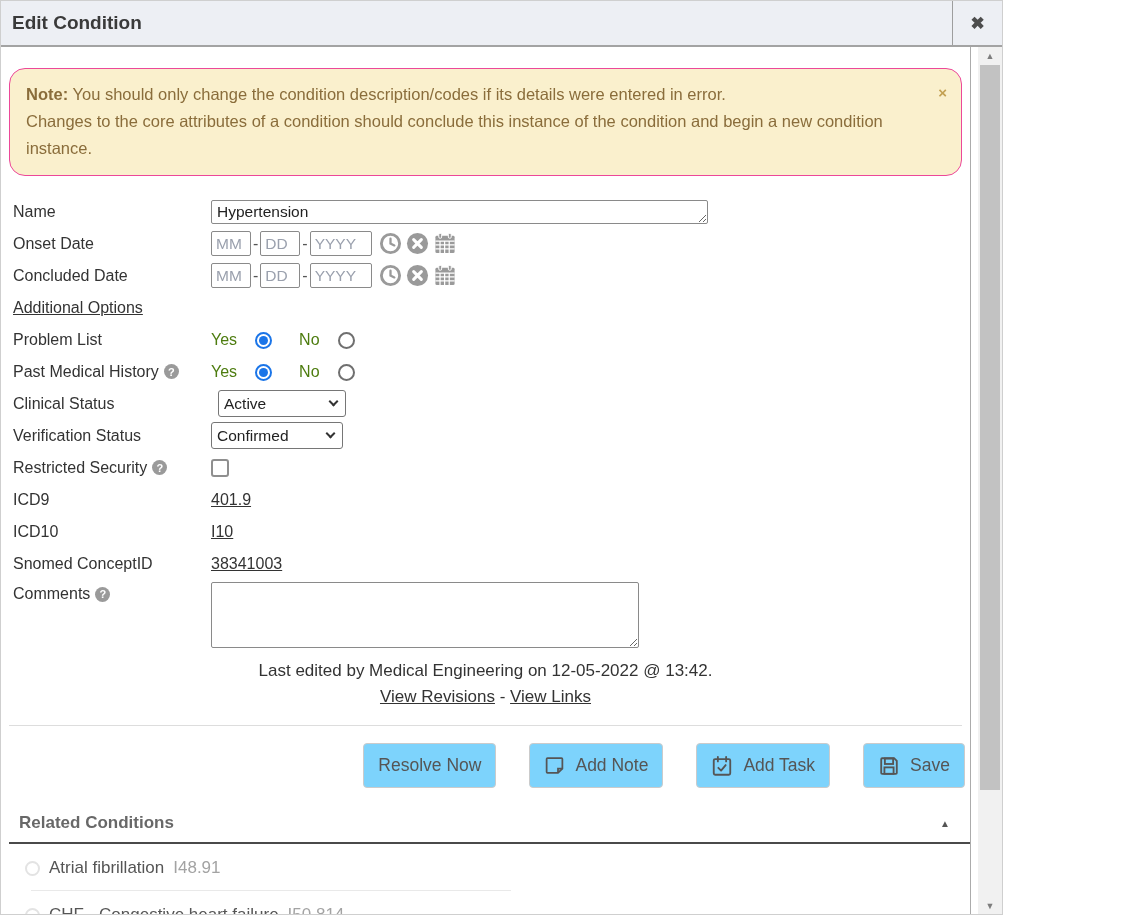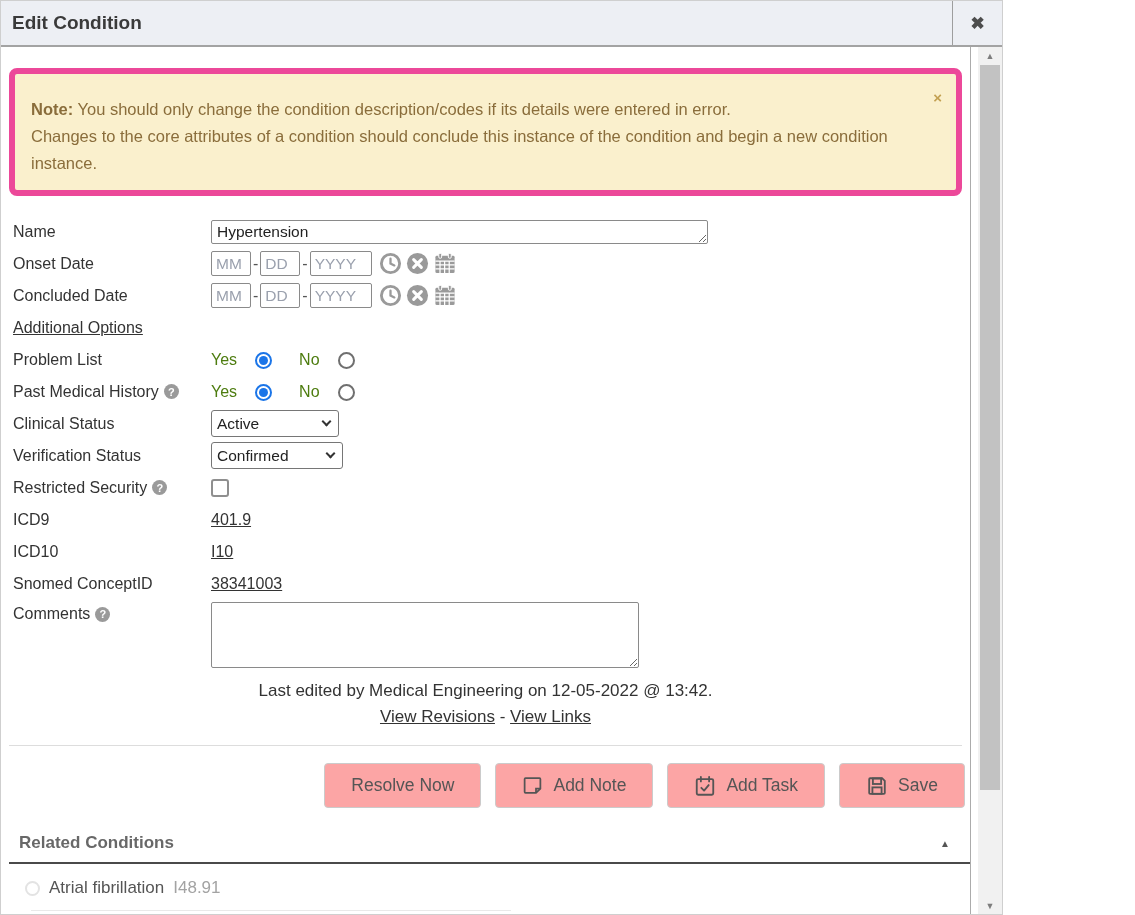--- a/index.html
+++ b/index.html
@@ -16,21 +16,21 @@
   .content { flex:1; border-right:1px solid #ababab; overflow:hidden; }
   .gutter { width:7px; }
 
   
   .sbar { width:24px; position:relative; background:#f1f1f1; }
   .sbar .arr { position:absolute; left:0; width:100%; height:17px; display:flex; align-items:center; justify-content:center; font-size:9px; color:#7d7d7d; }
   .sbar .arr.up { top:0; } .sbar .arr.down { bottom:0; }
   .sbar .thumb { position:absolute; left:2px; right:2px; top:18px; height:725px; background:#c2c2c2; }
 
   
-  .note { margin:21px 8px 0 8px; background:#faf0cd; border:6px solid #ec4899; border-radius:8px; padding:22px 40px 13px 16px; color:#8a6d3b; font-size:16.5px; line-height:27px; position:relative; }
+  .note { margin:21px 8px 0 8px; background:#faf0cd; border:1px solid #ec4899; border-radius:16px; padding:12px 40px 13px 16px; color:#8a6d3b; font-size:16.5px; line-height:27px; position:relative; }
   .note b { font-weight:bold; }
   .note-x { position:absolute; right:14px; top:10px; color:#c3a152; font-weight:bold; font-size:15px; cursor:pointer; }
 
   
   .form { padding:22px 0 0 12px; font-size:16px; }
   .row { display:flex; align-items:center; margin-bottom:5px; min-height:27px; }
   .row.top { align-items:flex-start; }
   .lbl { width:198px; flex:none; color:#333; display:flex; align-items:center; gap:5px; }
   .help { width:15px; height:15px; flex:none; border-radius:50%; background:#9a9a9a; color:#fff; font-size:11px; font-weight:bold; display:inline-flex; align-items:center; justify-content:center; }
   .linkish { color:#333; text-decoration:underline; cursor:pointer; }
@@ -49,30 +49,30 @@
   .yn { display:flex; align-items:flex-end; gap:18px; color:#4d7c0f; }
   .radio { width:17px; height:17px; border:2px solid #6f6f6f; border-radius:50%; background:#fff; display:inline-block; position:relative; cursor:pointer; }
   .radio.on { border-color:#1b75e8; }
   .radio.on::after { content:""; position:absolute; left:2px; top:2px; width:9px; height:9px; border-radius:50%; background:#1b75e8; }
   .yn .no-lbl { margin-left:9px; }
 
   
   .sel { position:relative; display:inline-block; }
   .sel select { -webkit-appearance:none; appearance:none; font-family:"Liberation Sans", sans-serif; font-size:15.5px; color:#222; height:27px; border:1px solid #767676; border-radius:3px; background:#fff; padding:2px 26px 2px 5px; }
   .sel .chev { position:absolute; right:9px; top:8px; width:7px; height:7px; border-right:2px solid #333; border-bottom:2px solid #333; transform:rotate(45deg); pointer-events:none; }
-  .sel-clinical select { width:128px; } .sel-verif select { width:132px; }
+  .sel-clinical select { width:128px;margin-left:7px; } .sel-verif select { width:132px; }
 
   .cbox { width:18px; height:18px; border:2px solid #8f8f8f; border-radius:3px; background:#fff; display:inline-block; cursor:pointer; }
 
   
   .meta { text-align:center; font-size:17px; color:#333; margin-top:13px; }
   .meta-links { text-align:center; font-size:17px; color:#333; margin-top:6px; }
   .hr-light { border:none; border-top:1px solid #ddd; margin:18px 8px 0 8px; }
   .actions { display:flex; justify-content:flex-end; gap:14px; padding:17px 5px 0 0; }
-  .btn { display:inline-flex; align-items:center; gap:10px; height:45px; padding:0 26px; background:#fca5a5; border:1px solid #cbcbcb; border-radius:4px; font-family:"Liberation Sans", sans-serif; font-size:17.5px; color:#555; cursor:pointer; }
+  .btn { display:inline-flex; align-items:center; gap:10px; height:45px; padding:0 14px; background:#7dd3fc; border:1px solid #cbcbcb; border-radius:4px; font-family:"Liberation Sans", sans-serif; font-size:17.5px; color:#555; cursor:pointer;margin-left:19px; }
 
   
   .rel { margin-top:25px; }
   .rel-head { display:flex; align-items:center; justify-content:space-between; padding:0 20px 0 18px; }
   .rel-title { font-size:17px; font-weight:bold; color:#686868; }
   .rel-caret { font-size:10px; color:#555; cursor:pointer; }
   .rel-hr { border:none; border-top:2px solid #4a4a4a; margin:9px 0 0 8px; }
   .rel-item { display:flex; align-items:center; gap:9px; padding:14px 0 12px 24px; font-size:17px; color:#555; cursor:pointer; }
   .rel-circle { width:15px; height:15px; border:2px solid #e3e3e3; border-radius:50%; flex:none; }
   .rel-code { color:#a3a3a3; }

